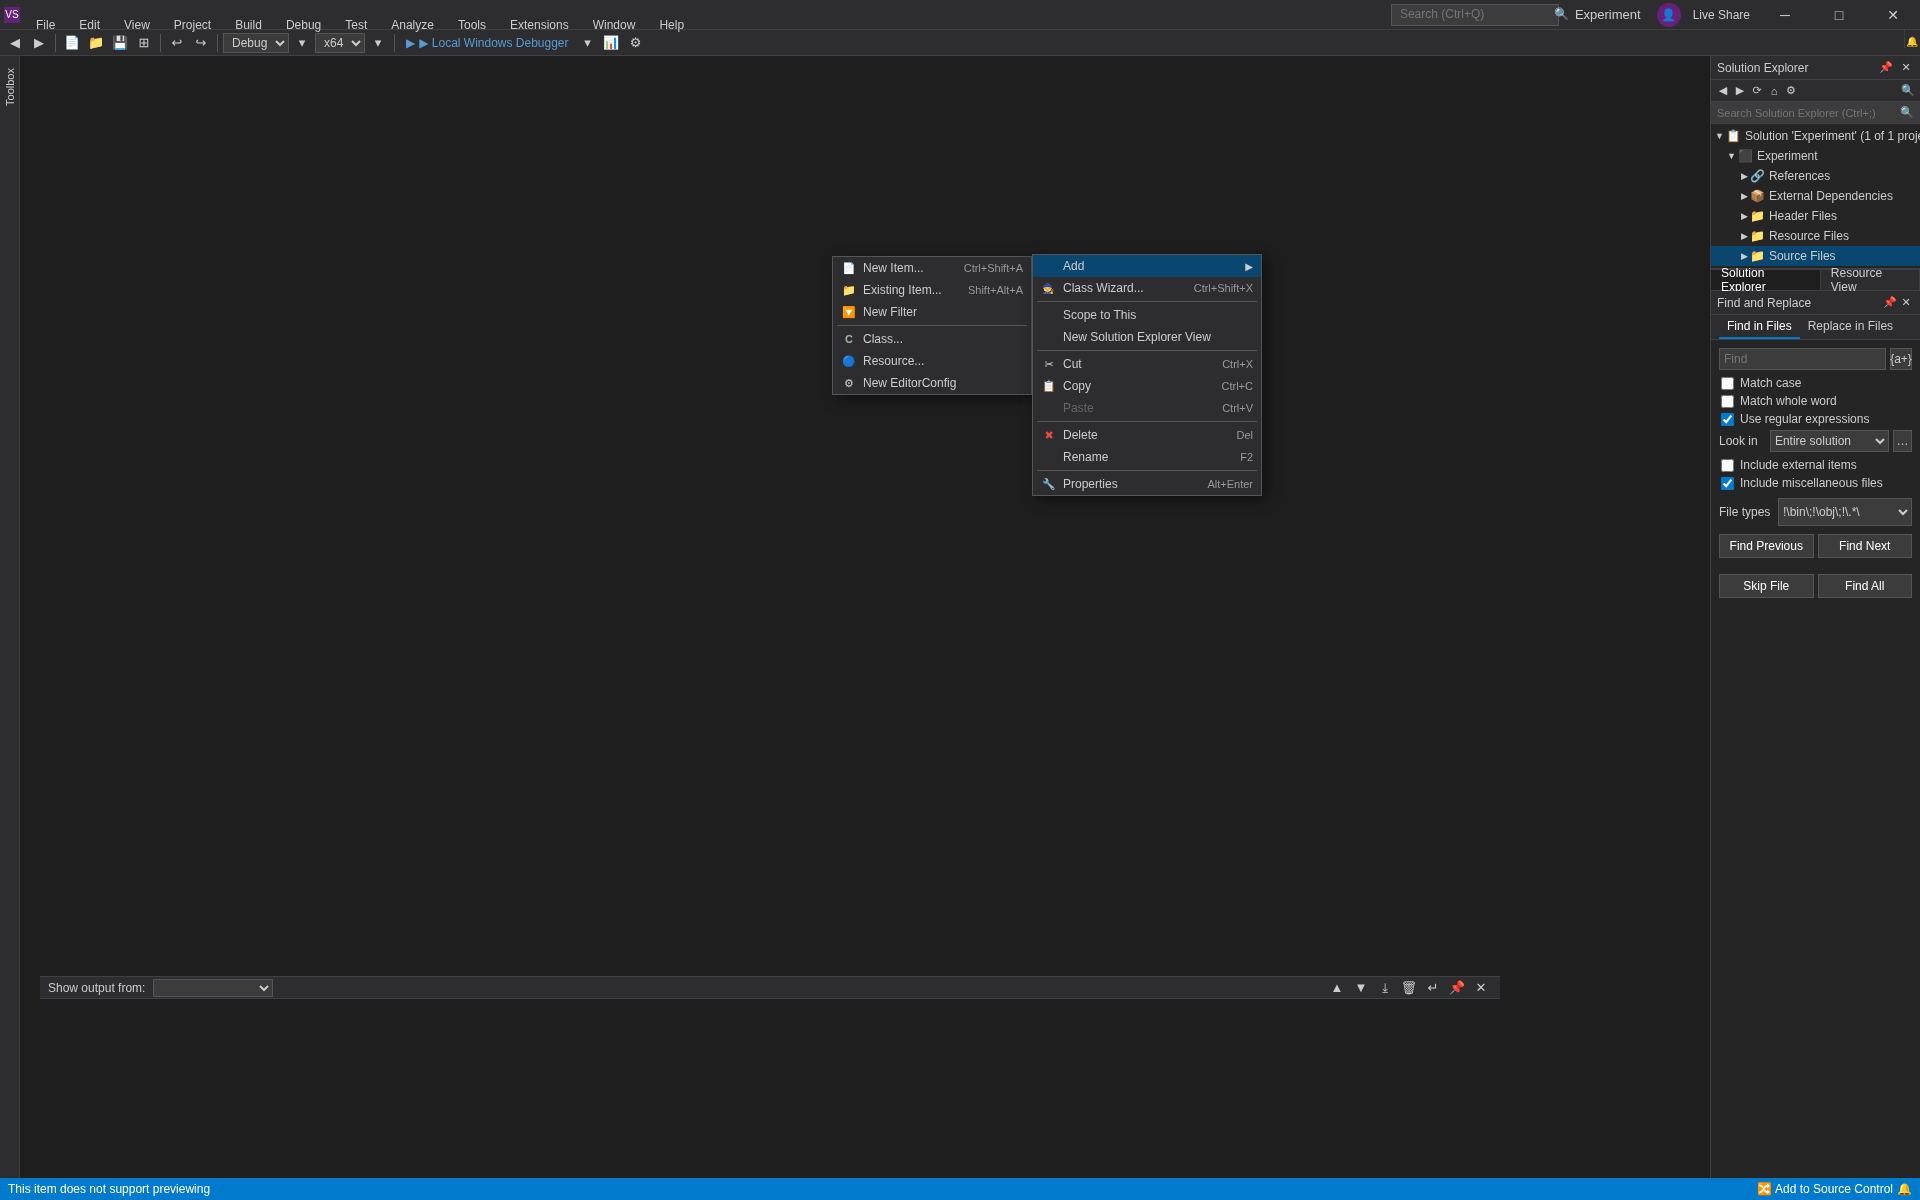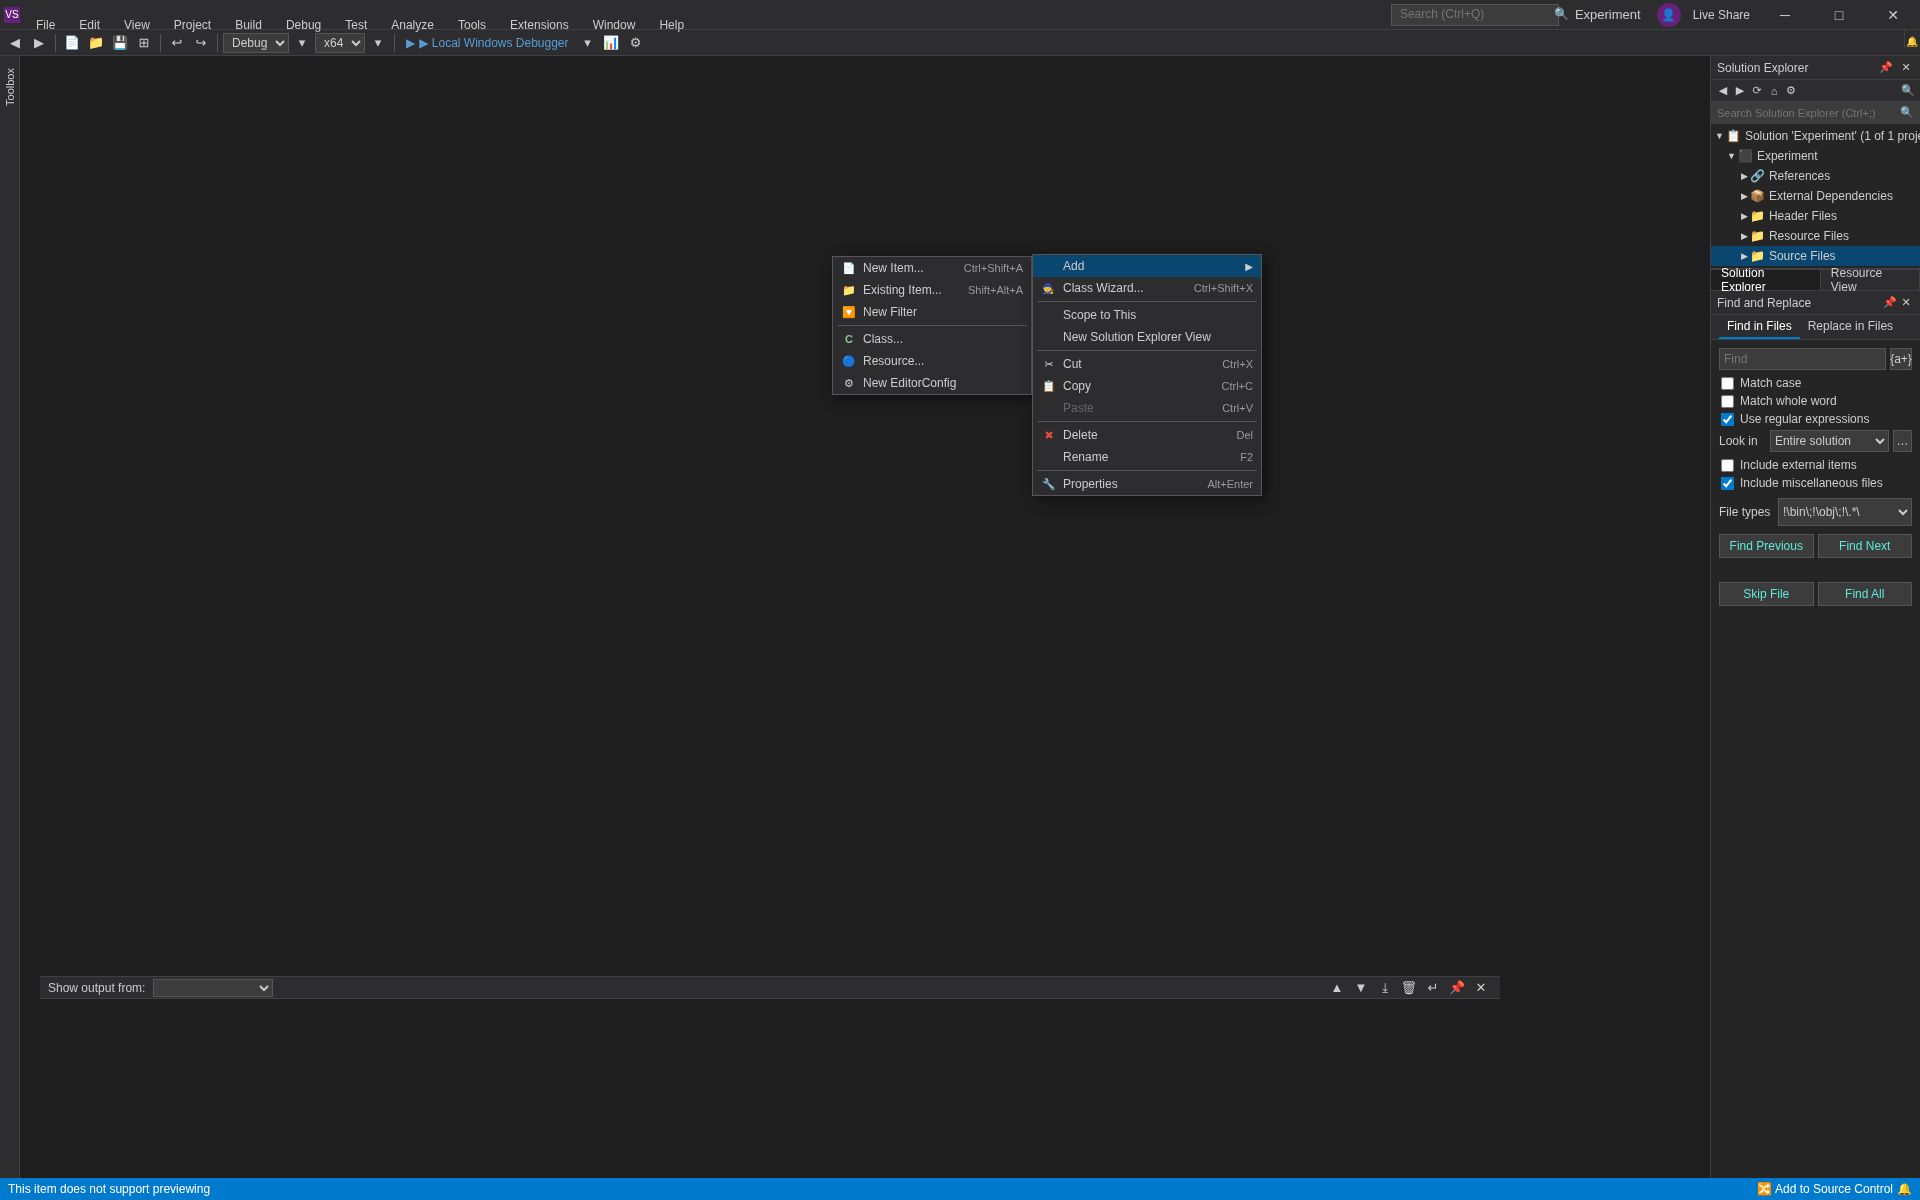--- a/index.html
+++ b/index.html
@@ -348,26 +348,26 @@
       flex: 1;
       background: #3c3c3c;
       border: 1px solid #555;
       color: #ccc;
       height: 28px;
       font-size: 12px;
     }
     .fr-action-btn {
       background: #3c3c3c;
       border: 1px solid #555;
-      color: #5eead4;
+      color: #ffffff;
       height: 24px;
       width: 100%;
       cursor: pointer;
       font-size: 12px;
-      margin-bottom: 20px;
+      margin-bottom: 12px;
     }
     .fr-action-row {
       display: flex;
       gap: 4px;
       margin-bottom: 4px;
     }
     .fr-action-row .fr-action-btn {
       flex: 1;
     }
 

